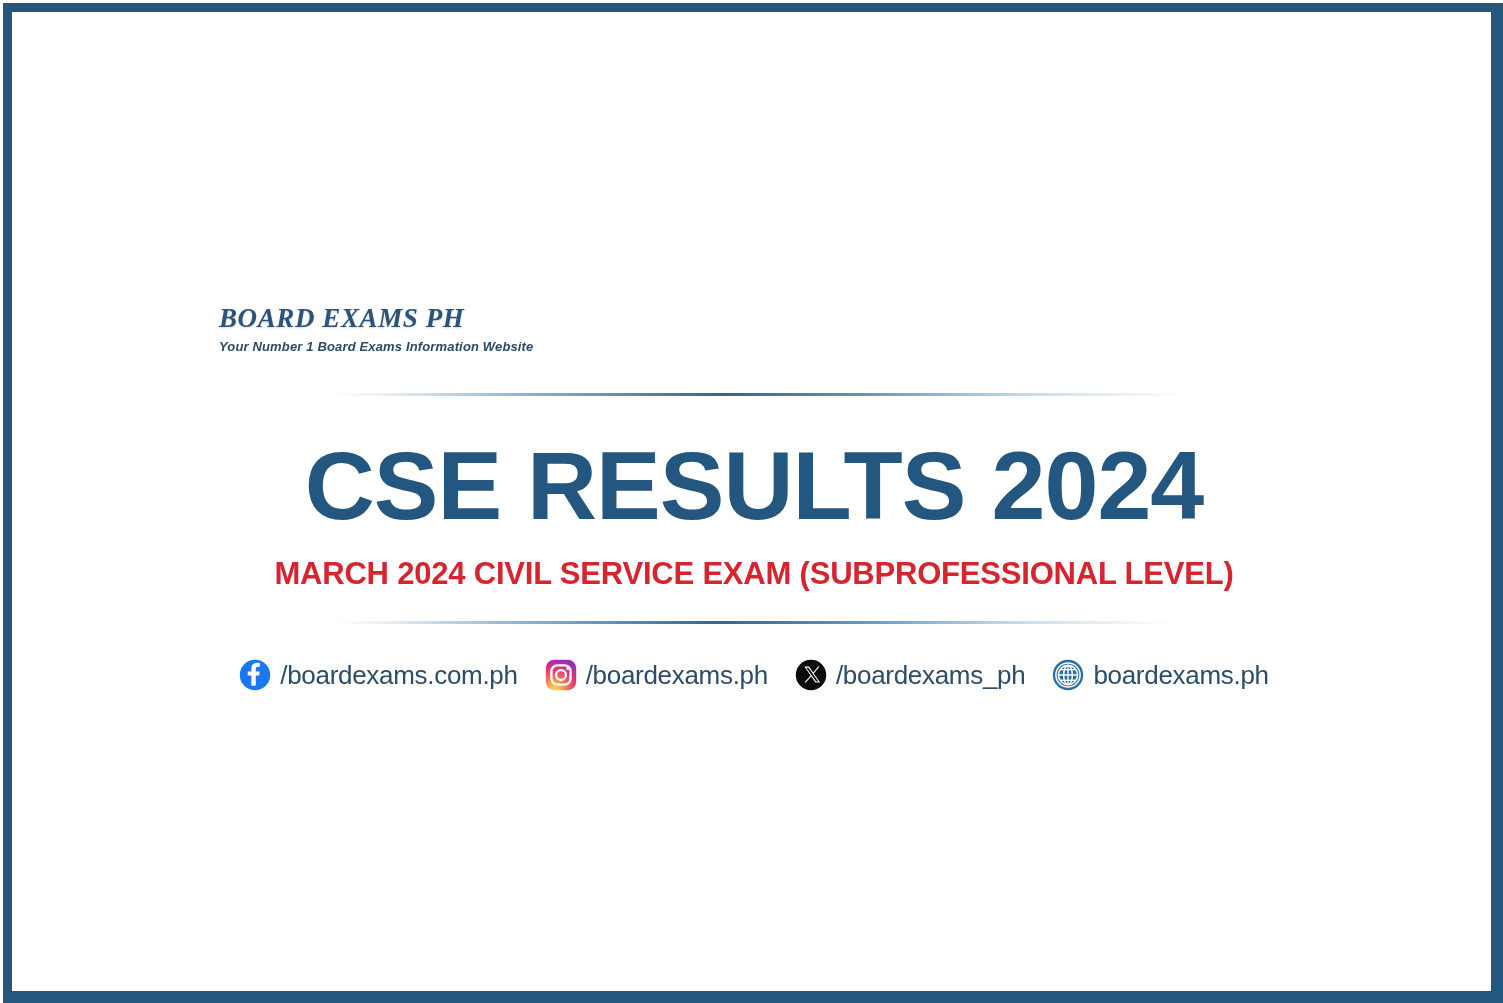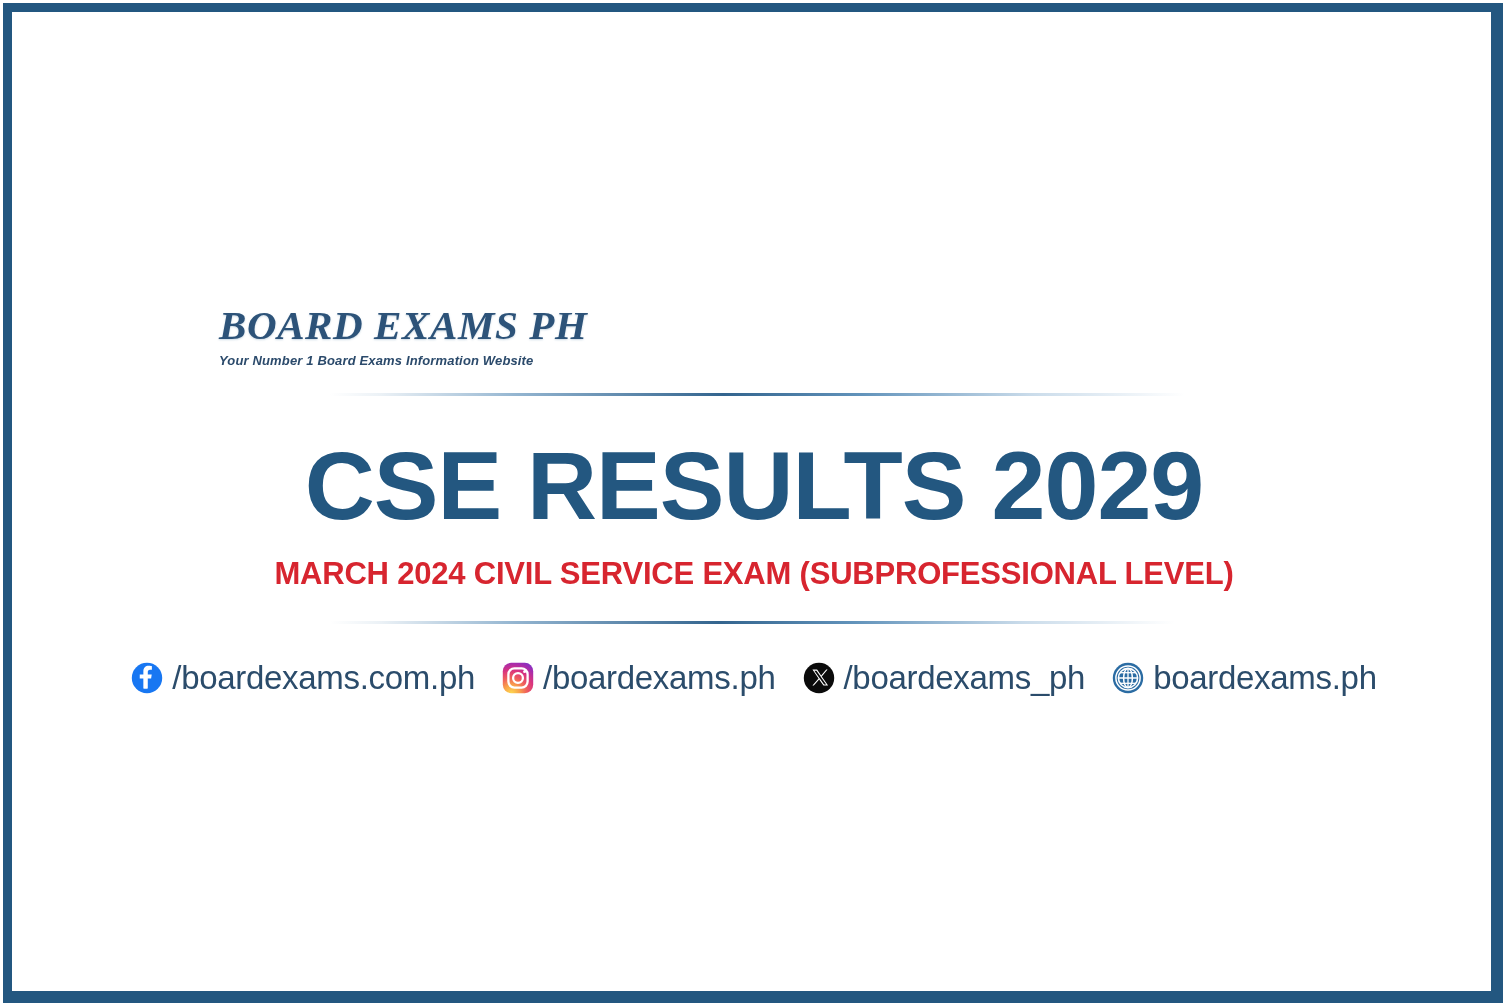--- a/index.html
+++ b/index.html
@@ -49,21 +49,21 @@
   .logo-block {
     position: absolute;
     left: 219px;
     top: 305px;
     width: 700px;
   }
   .logo-wordmark {
     font-family: "Liberation Serif", "DejaVu Serif", serif;
     font-style: italic;
     font-weight: 700;
-    font-size: 41px;
+    font-size: 27px;
     letter-spacing: 0.6px;
     color: #2d5379;
     line-height: 1.0;
     white-space: nowrap;
     text-shadow: 0 1px 2px rgba(140,170,195,0.45);
   }
   .logo-tagline {
     margin-top: 7px;
     font-family: "Liberation Sans", sans-serif;
     font-style: italic;
@@ -135,21 +135,21 @@
     box-sizing: border-box;
   }
   .social-item {
     display: flex;
     align-items: center;
     gap: 9px;
   }
   .social-label {
     font-family: "Liberation Sans", sans-serif;
     font-weight: 400;
-    font-size: 33px;
+    font-size: 26px;
     color: #2b4c6b;
     letter-spacing: -0.3px;
     white-space: nowrap;
   }
   .icon-wrap {
     width: 32px;
     height: 32px;
     flex: 0 0 32px;
     display: block;
   }
@@ -165,21 +165,21 @@
   <div class="content">
 
     <div class="logo-block">
       <div class="logo-wordmark">BOARD EXAMS PH</div>
       <div class="logo-tagline">Your Number 1 Board Exams Information Website</div>
     </div>
 
     <div class="divider divider-top"></div>
 
     <div class="headline">
-      <div class="headline-main">CSE RESULTS 2029</div>
+      <div class="headline-main">CSE RESULTS 2024</div>
       <div class="headline-sub">MARCH 2024 CIVIL SERVICE EXAM (SUBPROFESSIONAL LEVEL)</div>
     </div>
 
     <div class="divider divider-bottom"></div>
 
     <div class="social-row">
 
       <div class="social-item">
         <span class="icon-wrap">
           <svg viewBox="0 0 32 32" xmlns="http://www.w3.org/2000/svg">

